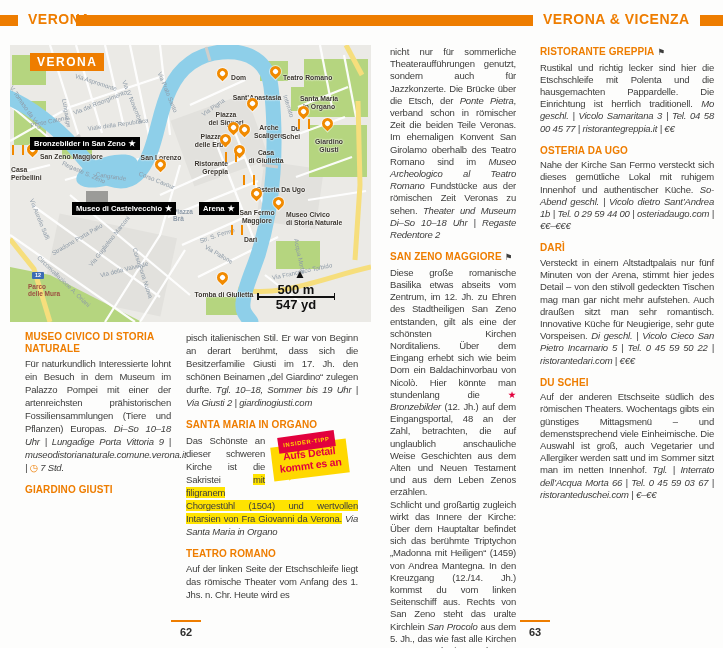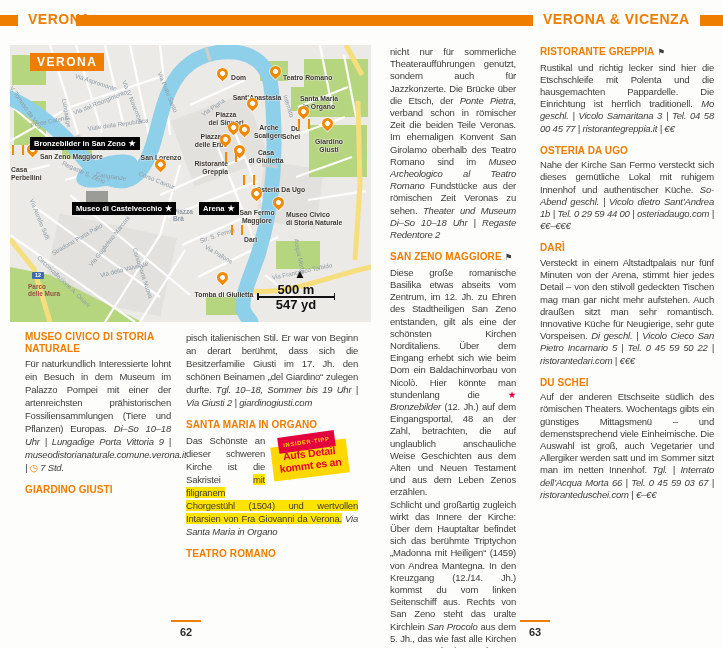--- a/index.html
+++ b/index.html
@@ -231,20 +231,21 @@
     <div class="h"><span>GIARDINO GIUSTI</span></div>
   </div>
 <div class="col lp" id="colB" style="left:186px;top:331px;width:172px">
     <p class="para"><span class="s-n">pisch italienischen Stil. Er war von Beginn an derart berühmt, dass sich die Besitzerfamilie Giusti im 17. Jh. den schönen Beinamen „del Giardino“ zulegen durfte. </span><span class="s-i">Tgl. 10–18, Sommer bis 19 Uhr | Via Giusti 2 | giardinogiusti.com</span></p>
     <div class="h"><span>SANTA MARIA IN ORGANO</span></div>
     <p class="para"><span class="badge-float">
         <span class="ribbon">INSIDER-TIPP</span>
         <span class="bubble"><span>Aufs Detail</span><br><span>kommt es an</span></span>
       </span><span class="s-n">Das Schönste an dieser schweren Kirche ist die Sakristei </span><span class="s-hl">mit filigranem Chorgestühl (1504) und wertvollen Intarsien von Fra Giovanni da Verona.</span><span class="s-i"> Via Santa Maria in Organo</span></p>
     <div class="h"><span>TEATRO ROMANO</span></div>
+    <p class="para"><span class="s-n">Auf der linken Seite der Etschschleife liegt das römische Theater vom Anfang des 1. Jhs. n. Chr. Heute wird es</span></p>
   </div>
 <div class="col rp" id="colC" style="left:390px;top:46px;width:126px">
     <p class="para"><span class="s-n">nicht nur für sommerliche Theateraufführungen genutzt, sondern auch für Jazzkonzerte. Die Brücke über die Etsch, der </span><span class="s-i">Ponte Pietra</span><span class="s-n">, verband schon in römischer Zeit die beiden Teile Veronas. Im ehemaligen Konvent San Girolamo oberhalb des Teatro Romano sind im </span><span class="s-i">Museo Archeologico al Teatro Romano</span><span class="s-n"> Fundstücke aus der römischen Zeit Veronas zu sehen. </span><span class="s-i">Theater und Museum Di–So 10–18 Uhr | Regaste Redentore 2</span></p>
     <div class="h"><span>SAN ZENO MAGGIORE</span><span class="flag">⚑</span></div>
     <p class="para"><span class="s-n">Diese große romanische Basilika etwas abseits vom Zentrum, im 12. Jh. zu Ehren des Stadtheiligen San Zeno entstanden, gilt als eine der schönsten Kirchen Norditaliens. Über dem Eingang erhebt sich wie beim Dom ein Baldachinvorbau von Nicolò. Hier könnte man stundenlang die </span><span class="s-star">★</span><span class="s-i"> Bronzebilder</span><span class="s-n"> (12. Jh.) auf dem Eingangsportal, 48 an der Zahl, betrachten, die auf unglaublich anschauliche Weise Geschichten aus dem Alten und Neuen Testament und aus dem Leben Zenos erzählen.</span></p>
     <p class="para"><span class="s-n">Schlicht und großartig zugleich wirkt das Innere der Kirche: Über dem Hauptaltar befindet sich das berühmte Triptychon „Madonna mit Heiligen“ (1459) von Andrea Mantegna. In den Kreuzgang (12./14. Jh.) kommst du vom linken Seitenschiff aus. Rechts von San Zeno steht das uralte Kirchlein </span><span class="s-i">San Procolo</span><span class="s-n"> aus dem 5. Jh., das wie fast alle Kirchen Veronas nach einem schweren Erdbeben um 1117 wieder aufgebaut wurde. </span></p>
   </div>
 <div class="col rp" id="colD" style="left:540px;top:46px;width:174px">
     <div class="h"><span>RISTORANTE GREPPIA</span><span class="flag">⚑</span></div>
     <p class="para"><span class="s-n">Rustikal und richtig lecker sind hier die Etschschleife mit Polenta und die hausgemachten Pappardelle. Die Einrichtung ist herrlich traditionell. </span><span class="s-i">Mo geschl. | Vicolo Samaritana 3 | Tel. 04 58 00 45 77 | ristorantegreppia.it | €€</span></p>

